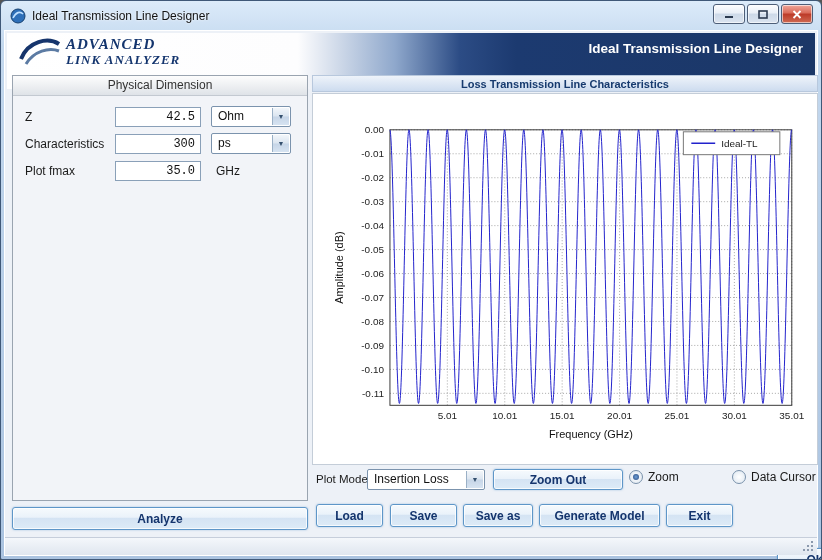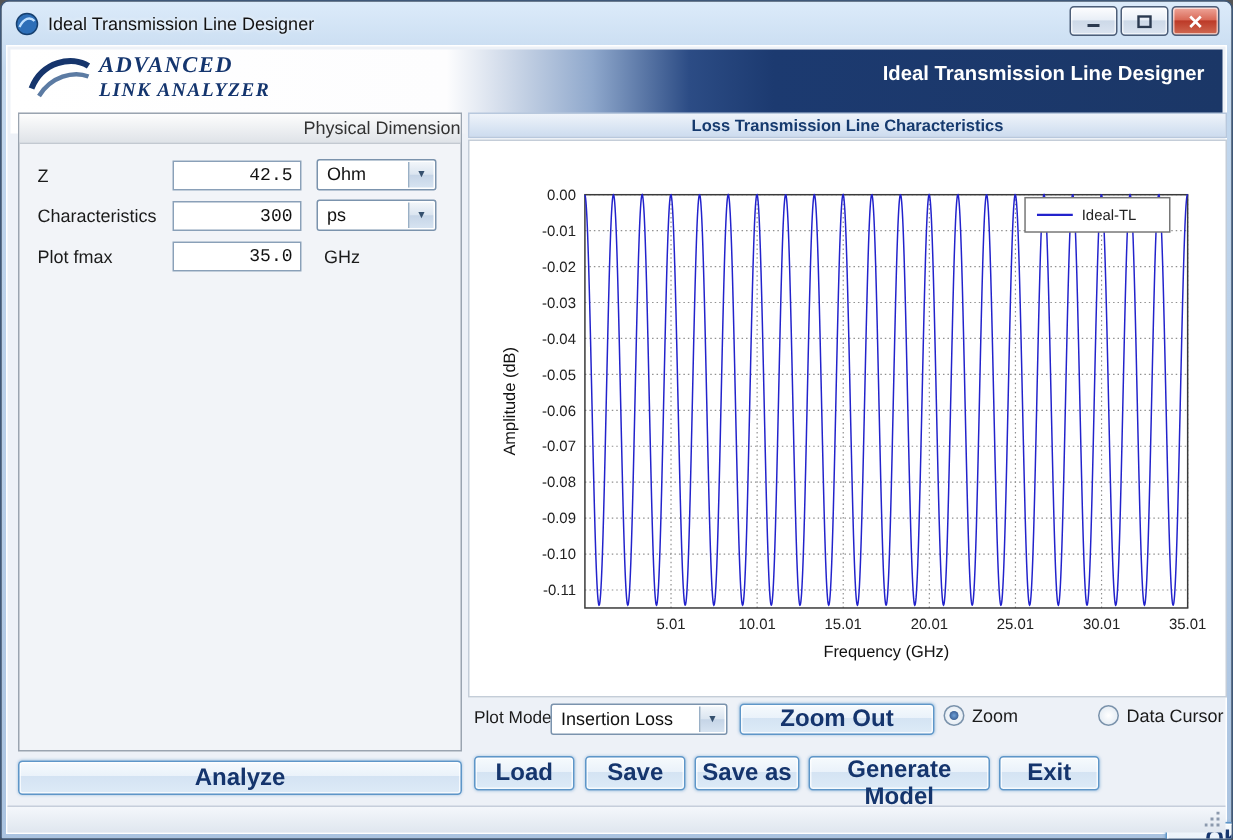--- a/index.html
+++ b/index.html
@@ -21,36 +21,36 @@
   .banner{position:absolute;left:2px;right:2px;top:2px;height:56px;
     background:linear-gradient(90deg,#ffffff 0%,#fdfdfe 36%,#8fa8cc 48%,#2c4c85 56%,#1c3a70 63%,#1b3767 100%);}
   .logo{position:absolute;left:10px;top:3px;display:flex;align-items:center;gap:5px;}
   .logo-text{line-height:1.05;}
   .logo-l1{font-family:"Liberation Serif",serif;font-style:italic;font-weight:bold;font-size:15px;color:#14356e;letter-spacing:1px;}
   .logo-l2{font-family:"Liberation Serif",serif;font-style:italic;font-weight:bold;font-size:13px;color:#14356e;letter-spacing:1px;}
   .banner-title{position:absolute;right:12px;top:8px;color:#ffffff;font-weight:bold;font-size:13.5px;}
   .banner-corner{position:absolute;right:10px;bottom:2px;color:#dfe6f2;font-size:10px;}
   
   .phys-panel{position:absolute;left:7px;top:44px;width:296px;height:426px;background:#f2f4f8;border:1px solid #9aa4b0;box-sizing:border-box;}
-  .panel-header{height:19px;line-height:19px;text-align:right;font-size:12px;color:#333;
+  .panel-header{height:19px;line-height:19px;text-align:center;font-size:12px;color:#333;
     background:linear-gradient(#fdfdfd,#dfe3e8);border-bottom:1px solid #c3c9d1;}
   .form-row{position:absolute;left:0;right:0;height:22px;}
   .f-label{position:absolute;left:12px;top:4px;font-size:12px;color:#1b1b1b;}
   .textbox{position:absolute;left:102px;top:1px;width:86px;height:20px;box-sizing:border-box;background:#fff;border:1px solid #8aa0b8;
     font-family:Liberation Mono, monospace;font-size:12px;text-align:right;padding:0 5px;color:#111;}
   .combo{position:absolute;left:198px;top:0;width:80px;height:21px;box-sizing:border-box;background:#fff;border:1px solid #7b93ad;border-radius:2px;
     font-size:12px;line-height:19px;padding:0 20px 0 6px;color:#111;cursor:default;}
   .combo-arrow{position:absolute;right:1px;top:1px;bottom:1px;width:16px;display:flex;align-items:center;justify-content:center;
     background:linear-gradient(#f2f6fa,#dbe5f0 48%,#c6d5e7 52%,#d6e3f1);border-left:1px solid #9ab0c6;font-size:7px;color:#35506e;}
   .unit-static{position:absolute;left:203px;top:4px;font-size:12px;color:#1b1b1b;}
   
   .w7btn{position:absolute;box-sizing:border-box;border:1px solid #5e96c8;border-radius:3px;cursor:pointer;
     background:linear-gradient(#f6fafd,#eaf2fa 45%,#d4e3f3 46%,#ddebf7);
     box-shadow:inset 0 0 0 1px rgba(255,255,255,.75),0 0 2px rgba(90,150,200,.55);
-    color:#15356d;font-weight:bold;font-size:16px;text-align:center;font-family:"Liberation Sans",sans-serif;padding:0;}
+    color:#15356d;font-weight:bold;font-size:12px;text-align:center;font-family:"Liberation Sans",sans-serif;padding:0;}
   .analyze-btn{left:7px;top:476px;width:296px;height:23px;}
   
   .right-header{position:absolute;left:307px;top:44px;width:506px;height:17px;box-sizing:border-box;line-height:16px;text-align:center;
     font-weight:bold;font-size:11px;color:#163a6e;background:linear-gradient(#eef3fa,#cddcef);border:1px solid #b8c8dd;}
   .chart-box{position:absolute;left:307px;top:62px;width:506px;height:372px;box-sizing:border-box;background:#ffffff;border:1px solid #c4cdd8;}
   #chart-svg{display:block;width:100%;height:100%;}
   #chart-svg text{font-family:"Liberation Sans",sans-serif;}
   
   .pm-label{position:absolute;left:311px;top:442px;font-size:11.5px;color:#1b1b1b;}
   .pm-combo{left:362px;top:438px;width:118px;height:21px;position:absolute;}

